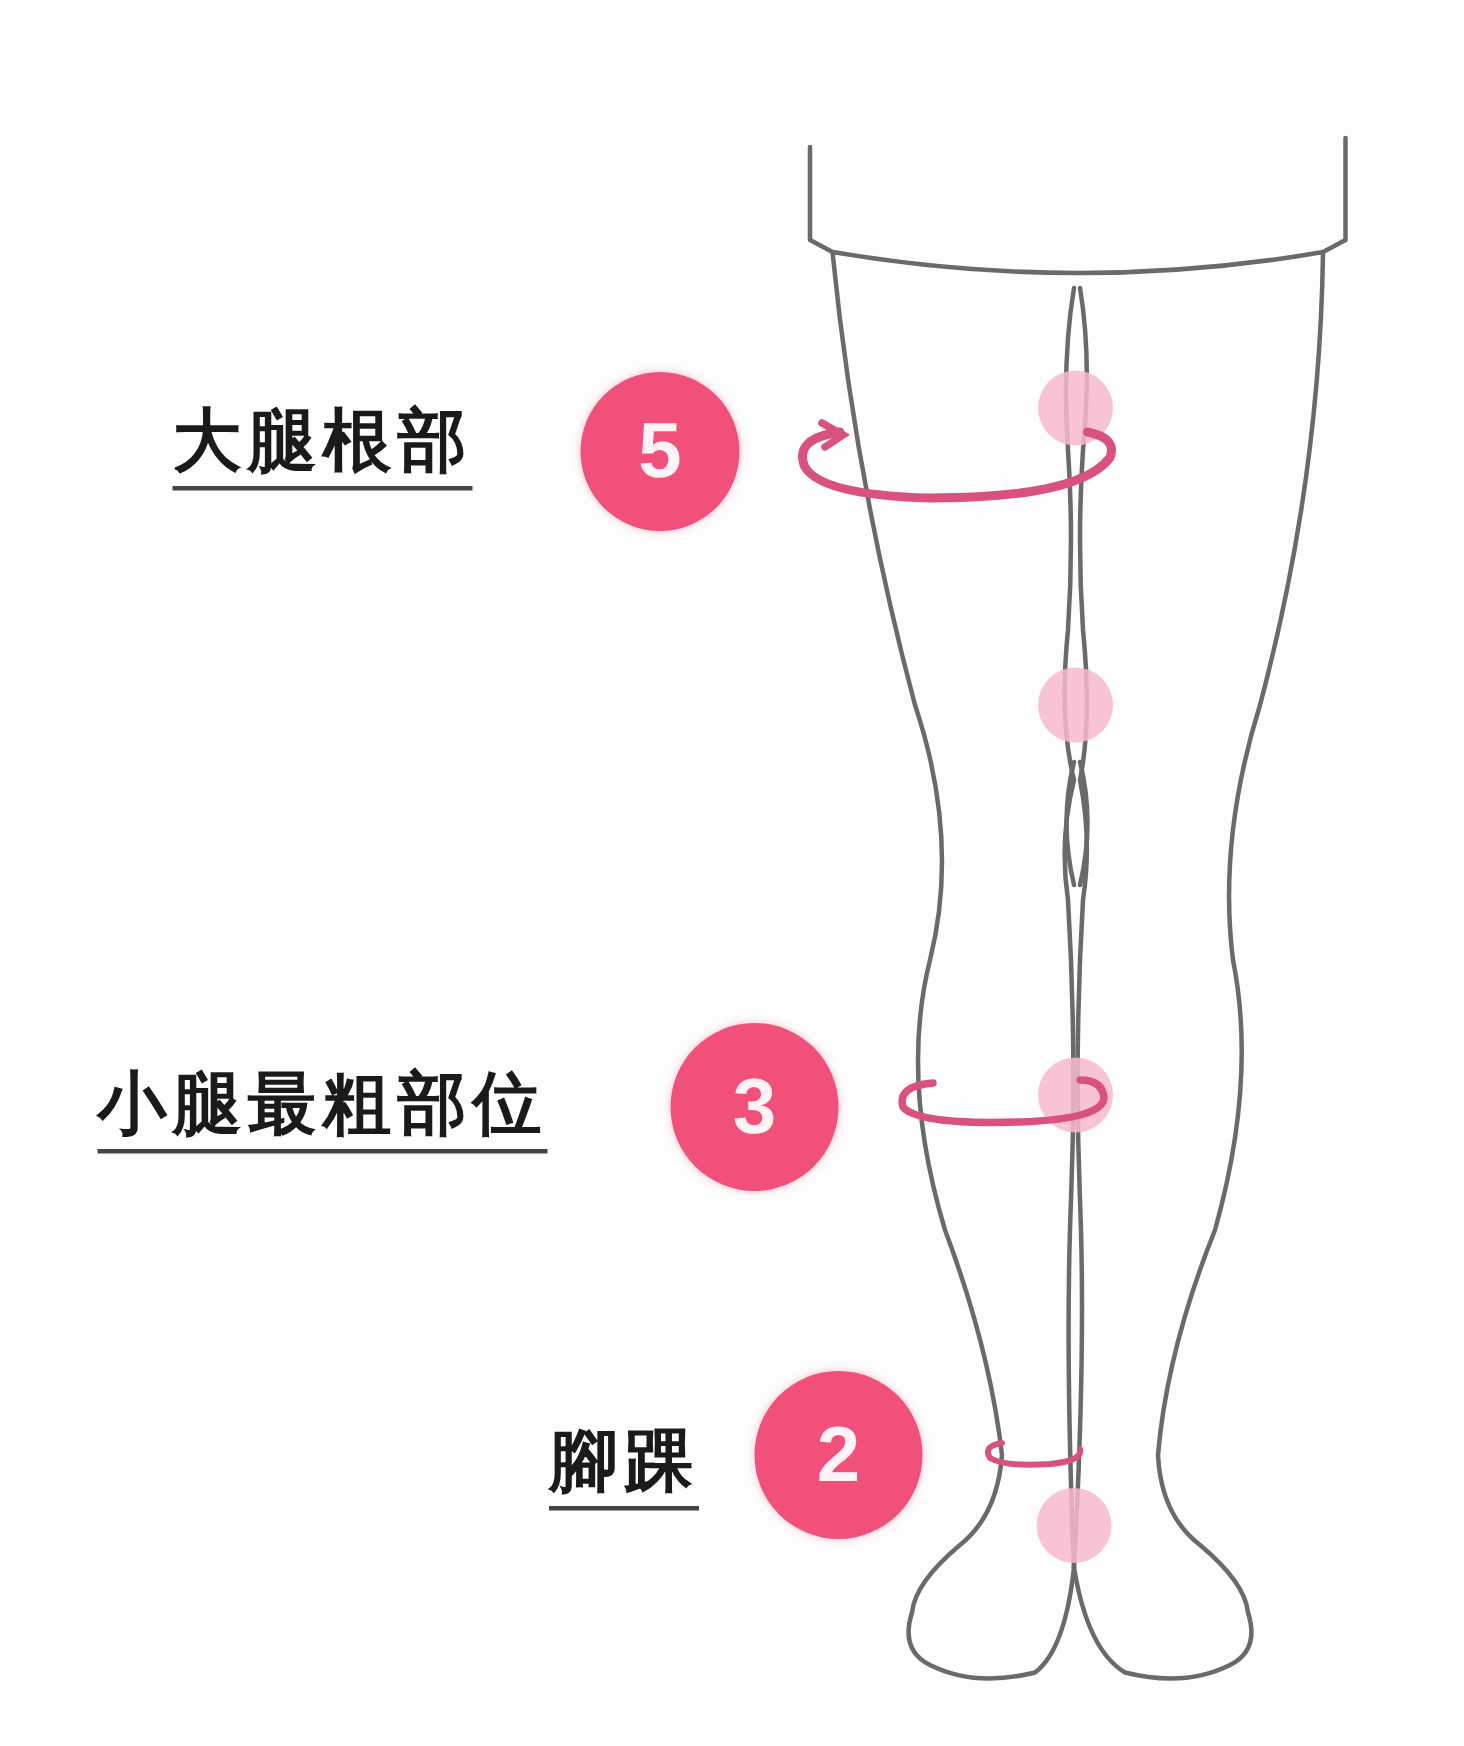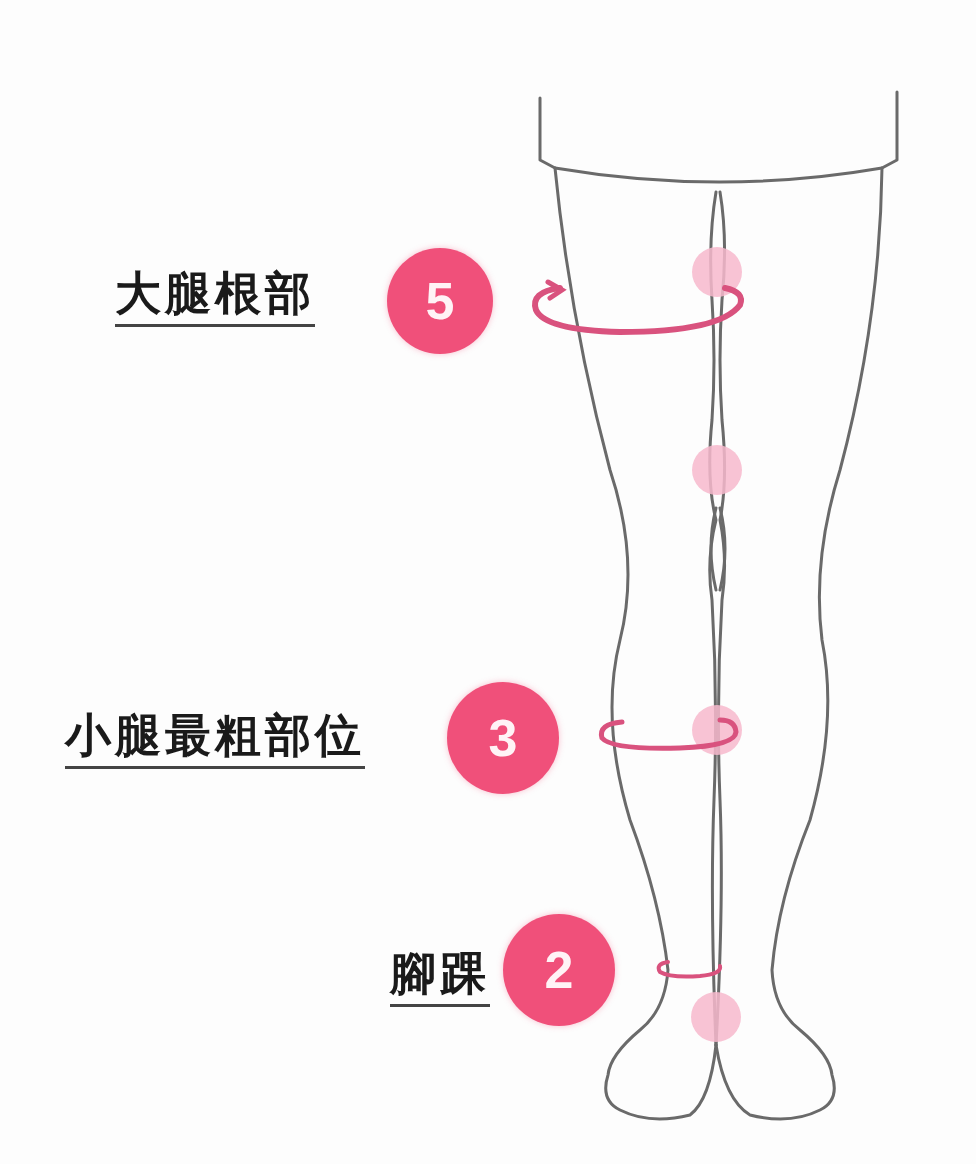--- a/index.html
+++ b/index.html
@@ -64,15 +64,15 @@
 
   
   <div class="label" style="left:115px; top:270px;">大腿根部</div>
   <div class="badge" style="left:387px; top:248px; width:106px; height:106px; font-size:52px;">5</div>
 
   
   <div class="label" style="left:54px; top:712px;margin-left:11px;">小腿最粗部位</div>
   <div class="badge" style="left:447px; top:682px; width:112px; height:112px; font-size:52px;">3</div>
 
   
-  <div class="label" style="left:366px; top:950px;margin-left:24px;">腳踝</div>
+  <div class="label" style="left:366px; top:950px;">腳踝</div>
   <div class="badge" style="left:503px; top:914px; width:112px; height:112px; font-size:52px;">2</div>
 </div>
 
 </body></html>

